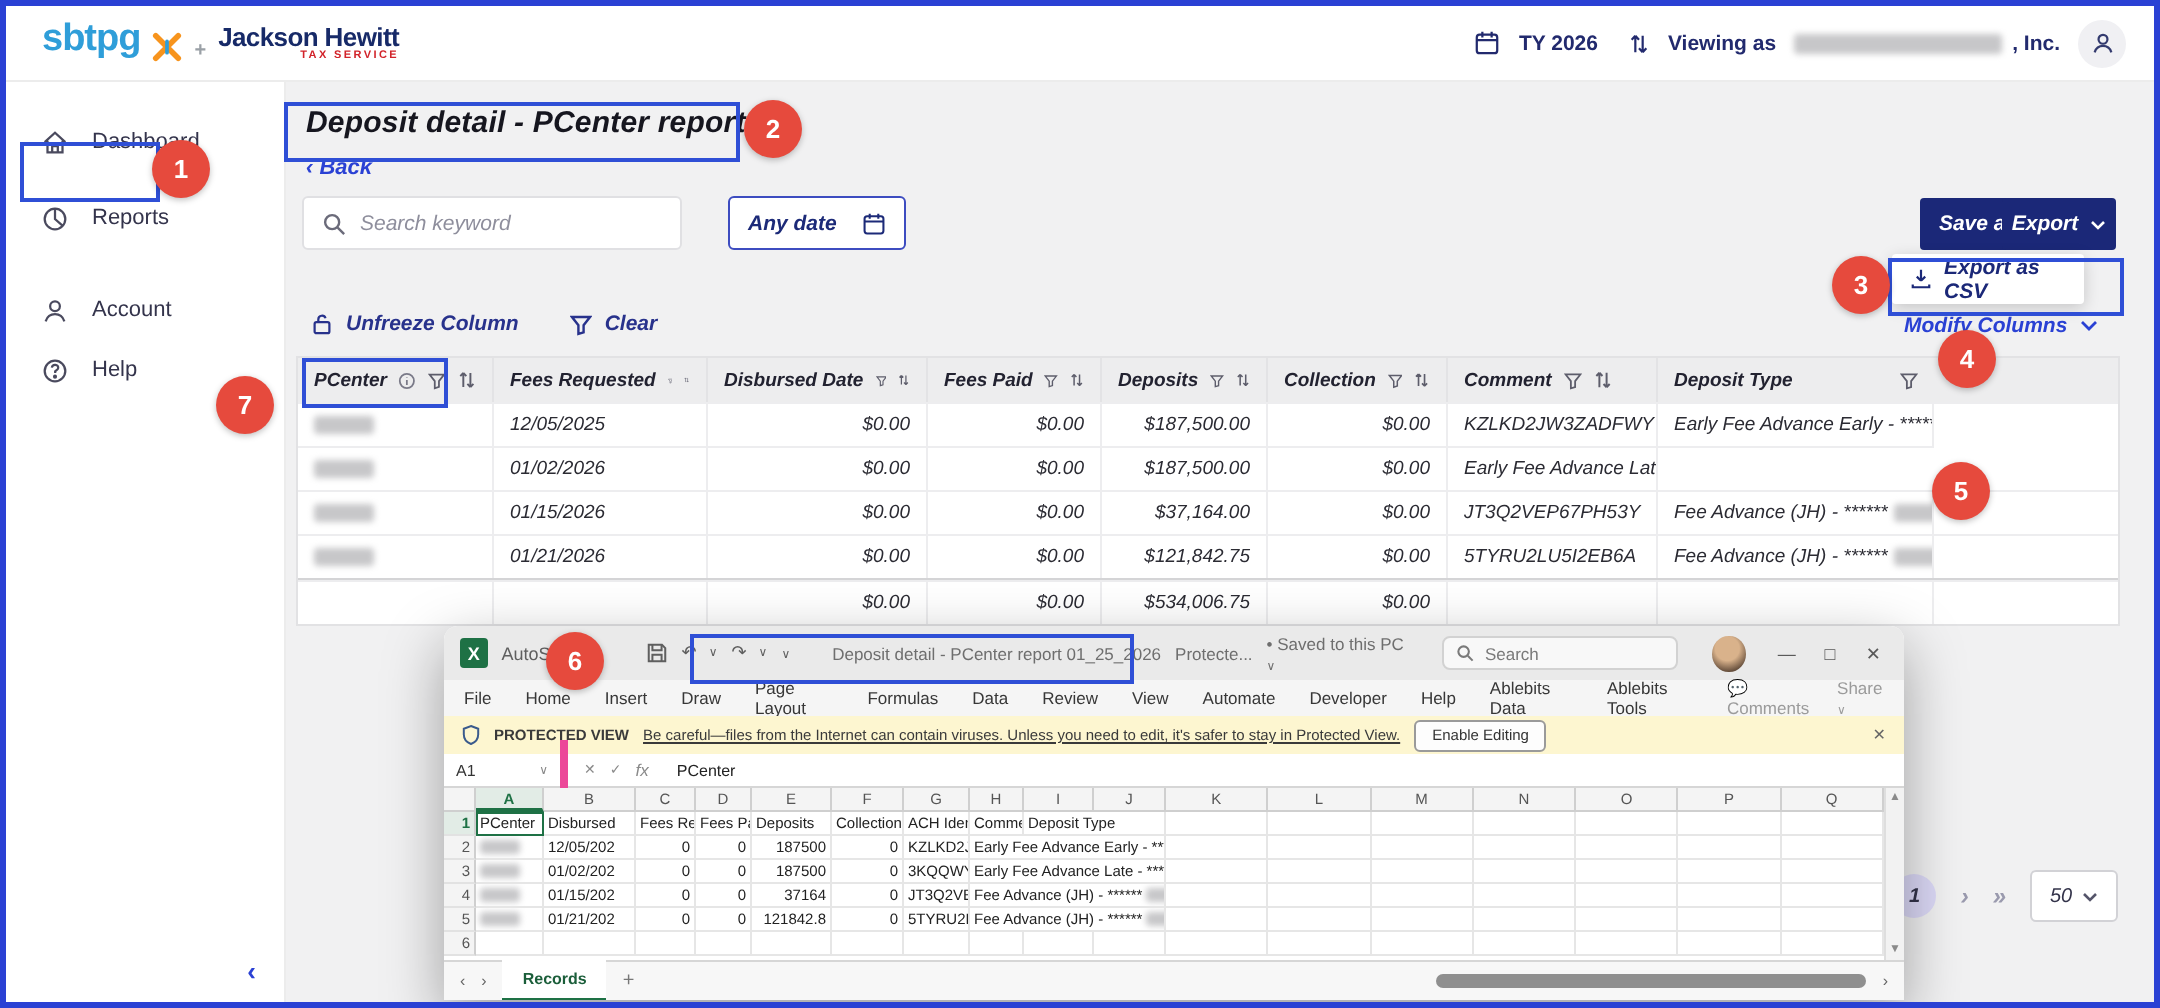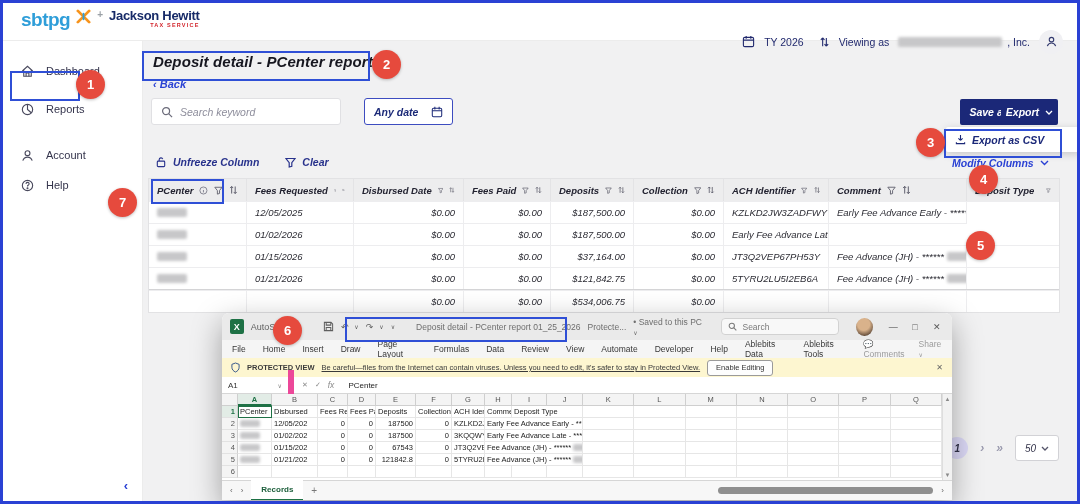--- a/index.html
+++ b/index.html
@@ -3,49 +3,49 @@
 <meta charset="utf-8">
 <style>
   html,body{margin:0;padding:0;background:#fff;}
   .frame{position:relative;width:1080px;height:504px;border:3px solid #2a41d4;box-sizing:border-box;
          background:#fff;font-family:"Liberation Sans",sans-serif;overflow:hidden;
          -webkit-font-smoothing:antialiased;}
   .blur{background:#c7c7c9;border-radius:2px;filter:blur(1.5px);display:inline-block;vertical-align:middle;}
 
   
   .topbar{position:absolute;left:0;top:0;right:0;height:37px;background:#fff;border-bottom:1px solid #ececec;z-index:5;}
-  .logo{position:absolute;left:18px;top:6px;display:flex;align-items:flex-start;gap:6px;}
+  .logo{position:absolute;left:18px;top:6px;display:flex;align-items:flex-end;gap:6px;}
   .logo-sbtpg{font-size:19px;font-weight:700;color:#2f9ed9;letter-spacing:-.5px;}
   .logo-plus{font-size:10px;color:#9aa0a6;font-weight:700;}
   .jh{display:flex;flex-direction:column;line-height:1;}
   .jh-name{font-size:13px;font-weight:800;color:#172a68;letter-spacing:-.3px;}
   .jh-sub{font-size:5.5px;font-weight:700;color:#d2232a;letter-spacing:1.2px;align-self:flex-end;margin-top:1px;}
   .top-right{position:absolute;right:14px;top:0;height:37px;display:flex;align-items:center;gap:9px;
-             color:#222a6e;font-size:10.5px;font-weight:400;margin-top:20px;}
+             color:#222a6e;font-size:10.5px;font-weight:700;}
   .avatar-btn{width:24px;height:24px;border-radius:50%;background:#f0f0f3;display:flex;align-items:center;justify-content:center;}
 
   
   .sidebar{position:absolute;left:0;top:37px;width:139px;bottom:0;background:#fff;border-right:1px solid #ececec;z-index:4;}
   .side-item{display:flex;align-items:center;gap:11px;height:30px;padding-left:17px;color:#34344c;font-size:11px;cursor:pointer;}
   .side-group{margin-top:16px;}
   .side-collapse{position:absolute;right:14px;bottom:8px;color:#2a41d4;font-size:13px;font-weight:700;cursor:pointer;}
 
   
   .main{position:absolute;left:139px;top:37px;right:0;bottom:0;background:#f1f1f2;font-style:italic;}
   .page-title{position:absolute;left:11px;top:13px;font-size:15px;font-weight:700;color:#16161f;letter-spacing:.1px;}
   .back-link{position:absolute;left:11px;top:38px;font-size:11px;color:#2a41d4;font-weight:600;cursor:pointer;}
   .search-box{position:absolute;left:9px;top:58px;width:190px;height:27px;background:#fff;border:1px solid #e0e0e3;
               border-radius:3px;display:flex;align-items:center;gap:7px;padding-left:9px;box-sizing:border-box;}
   .search-box span{color:#8e8e9c;font-size:10.5px;}
   .anydate{position:absolute;left:222px;top:58px;width:89px;height:27px;border:1px solid #3d4cc0;border-radius:3px;
            background:#fff;display:flex;align-items:center;justify-content:space-between;padding:0 9px;box-sizing:border-box;
            color:#1c2a78;font-size:10.5px;font-weight:600;cursor:pointer;}
   .navy-btn{position:absolute;top:59px;height:26px;background:#1b2878;color:#fff;font-size:10.5px;font-weight:600;
             display:flex;align-items:center;justify-content:center;gap:6px;border-radius:2px;cursor:pointer;}
-  .export-menu{position:absolute;left:804px;top:87px;width:135px;height:25px;background:#fff;border-radius:2px;
+  .export-menu{position:absolute;left:804px;top:87px;width:96px;height:25px;background:#fff;border-radius:2px;
                box-shadow:0 2px 8px rgba(0,0,0,.18);display:flex;align-items:center;gap:6px;padding-left:9px;
                box-sizing:border-box;color:#1b2878;font-size:10.5px;font-weight:600;cursor:pointer;z-index:6;}
   .modify{position:absolute;left:810px;top:117px;color:#2a41d4;font-size:10.5px;font-weight:600;display:flex;align-items:center;gap:6px;cursor:pointer;}
   .tbl-tools{position:absolute;left:13px;top:116px;display:flex;align-items:center;gap:26px;
              color:#28328c;font-size:10.5px;font-weight:600;}
   .tbl-tools .tool{display:flex;align-items:center;gap:6px;cursor:pointer;}
 
   
   .rt{position:absolute;left:6px;top:138px;width:910px;background:#fff;border:1px solid #e2e2e4;box-sizing:content-box;}
   .rt-row{display:grid;grid-template-columns:98px 107px 110px 87px 83px 90px 105px 138px 1fr;height:22px;}
@@ -83,21 +83,21 @@
   .xl-menu{position:absolute;left:0;top:27px;right:0;height:18px;background:#f5f5f5;display:flex;align-items:center;
            padding:0 10px;gap:17px;color:#373737;font-size:8.5px;box-sizing:border-box;}
   .xl-menu .right{margin-left:auto;display:flex;gap:12px;color:#9b9b9b;}
   .xl-banner{position:absolute;left:0;top:45px;right:0;height:19px;background:#fdf6d0;display:flex;align-items:center;
              gap:7px;padding:0 9px;box-sizing:border-box;color:#3a3a3a;}
   .xl-banner .msg{text-decoration:underline;color:#3a3a3a;}
   .xl-enable{border:1px solid #9a9a9a;background:#fdfdfd;border-radius:3px;height:14px;padding:0 8px;display:flex;
              align-items:center;font-size:7.5px;color:#333;cursor:pointer;}
   .xl-formula{position:absolute;left:0;top:64px;right:0;height:17px;background:#fff;border-bottom:1px solid #d6d6d6;
               display:flex;align-items:center;box-sizing:border-box;}
-  .xl-name{width:72px;height:100%;border-right:6px solid #ec4899;display:flex;align-items:center;justify-content:space-between;
+  .xl-name{width:62px;height:100%;border-right:4px solid #ec4899;display:flex;align-items:center;justify-content:space-between;
            padding:15px 6px;box-sizing:border-box;color:#333;font-size:8px;}
   .xl-fxbar{display:flex;align-items:center;gap:7px;padding:0 8px;color:#8a8a8a;}
   .xl-grid{position:absolute;left:0;top:81px;right:10px;bottom:20px;overflow:hidden;background:#fff;}
   .xg-row{display:grid;grid-template-columns:16px 34px 46px 30px 28px 40px 36px 33px 27px 35px 36px repeat(7,1fr);height:12px;}
   .xg-h{background:#f4f4f4;border-right:1px solid #cfcfcf;border-bottom:1px solid #cfcfcf;color:#555;font-size:7.5px;
         display:flex;align-items:center;justify-content:center;overflow:hidden;}
   .xg-h.sel{background:#e2ece6;border-bottom:2px solid #1e7145;color:#1e7145;font-weight:700;}
   .xg-g{background:#f4f4f4;border-right:1px solid #cfcfcf;border-bottom:1px solid #e2e2e2;color:#555;font-size:7.5px;
         display:flex;align-items:center;justify-content:flex-end;padding-right:2px;}
   .xg-g.sel{background:#e2ece6;color:#1e7145;font-weight:700;}
@@ -333,29 +333,20 @@
           <div class="rt-hc">
             <span>Collection</span>
             <svg width="9" height="9" viewBox="0 0 11 11" fill="none" stroke="#5d5d6b" stroke-width="1.1">
               <path d="M1 1.5h9L6.8 5.6v3.6L4.2 10V5.6z"></path>
             </svg>
             <svg width="9" height="10" viewBox="0 0 10 11" fill="none" stroke="#5d5d6b" stroke-width="1.1">
               <path d="M3 9.5v-8m0 0L1.3 3.3M3 1.5l1.7 1.8M7 1.5v8m0 0L5.3 7.7M7 9.5l1.7-1.8"></path>
             </svg>
           </div>
           <div class="rt-hc">
-            <span>ACH Identifier</span>
-            <svg width="9" height="9" viewBox="0 0 11 11" fill="none" stroke="#5d5d6b" stroke-width="1.1">
-              <path d="M1 1.5h9L6.8 5.6v3.6L4.2 10V5.6z"></path>
-            </svg>
-            <svg width="9" height="10" viewBox="0 0 10 11" fill="none" stroke="#5d5d6b" stroke-width="1.1">
-              <path d="M3 9.5v-8m0 0L1.3 3.3M3 1.5l1.7 1.8M7 1.5v8m0 0L5.3 7.7M7 9.5l1.7-1.8"></path>
-            </svg>
-          </div>
-          <div class="rt-hc">
             <span>Comment</span>
             <svg width="9" height="9" viewBox="0 0 11 11" fill="none" stroke="#5d5d6b" stroke-width="1.1">
               <path d="M1 1.5h9L6.8 5.6v3.6L4.2 10V5.6z"></path>
             </svg>
             <svg width="9" height="10" viewBox="0 0 10 11" fill="none" stroke="#5d5d6b" stroke-width="1.1">
               <path d="M3 9.5v-8m0 0L1.3 3.3M3 1.5l1.7 1.8M7 1.5v8m0 0L5.3 7.7M7 9.5l1.7-1.8"></path>
             </svg>
           </div>
           <div class="rt-hc">
             <span>Deposit Type</span>
@@ -602,21 +593,21 @@
           <div class="xg-c"></div>
         </div>
         <div class="xg-row">
           <div class="xg-g">4</div>
           <div class="xg-c">
             <span class="blur" style="width: 20px; height: 7px;"></span>
           </div>
           <div class="xg-c">01/15/202</div>
           <div class="xg-c num">0</div>
           <div class="xg-c num">0</div>
-          <div class="xg-c num">67543</div>
+          <div class="xg-c num">37164</div>
           <div class="xg-c num">0</div>
           <div class="xg-c">JT3Q2VEP</div>
           <div class="xg-c" style="grid-column: span 3;">Fee Advance (JH) - ******<span class="blur" style="width: 22px; height: 7px; margin-left: 2px; flex: 0 0 auto;"></span></div>
           <div class="xg-c"></div>
           <div class="xg-c"></div>
           <div class="xg-c"></div>
           <div class="xg-c"></div>
           <div class="xg-c"></div>
           <div class="xg-c"></div>
           <div class="xg-c"></div>

